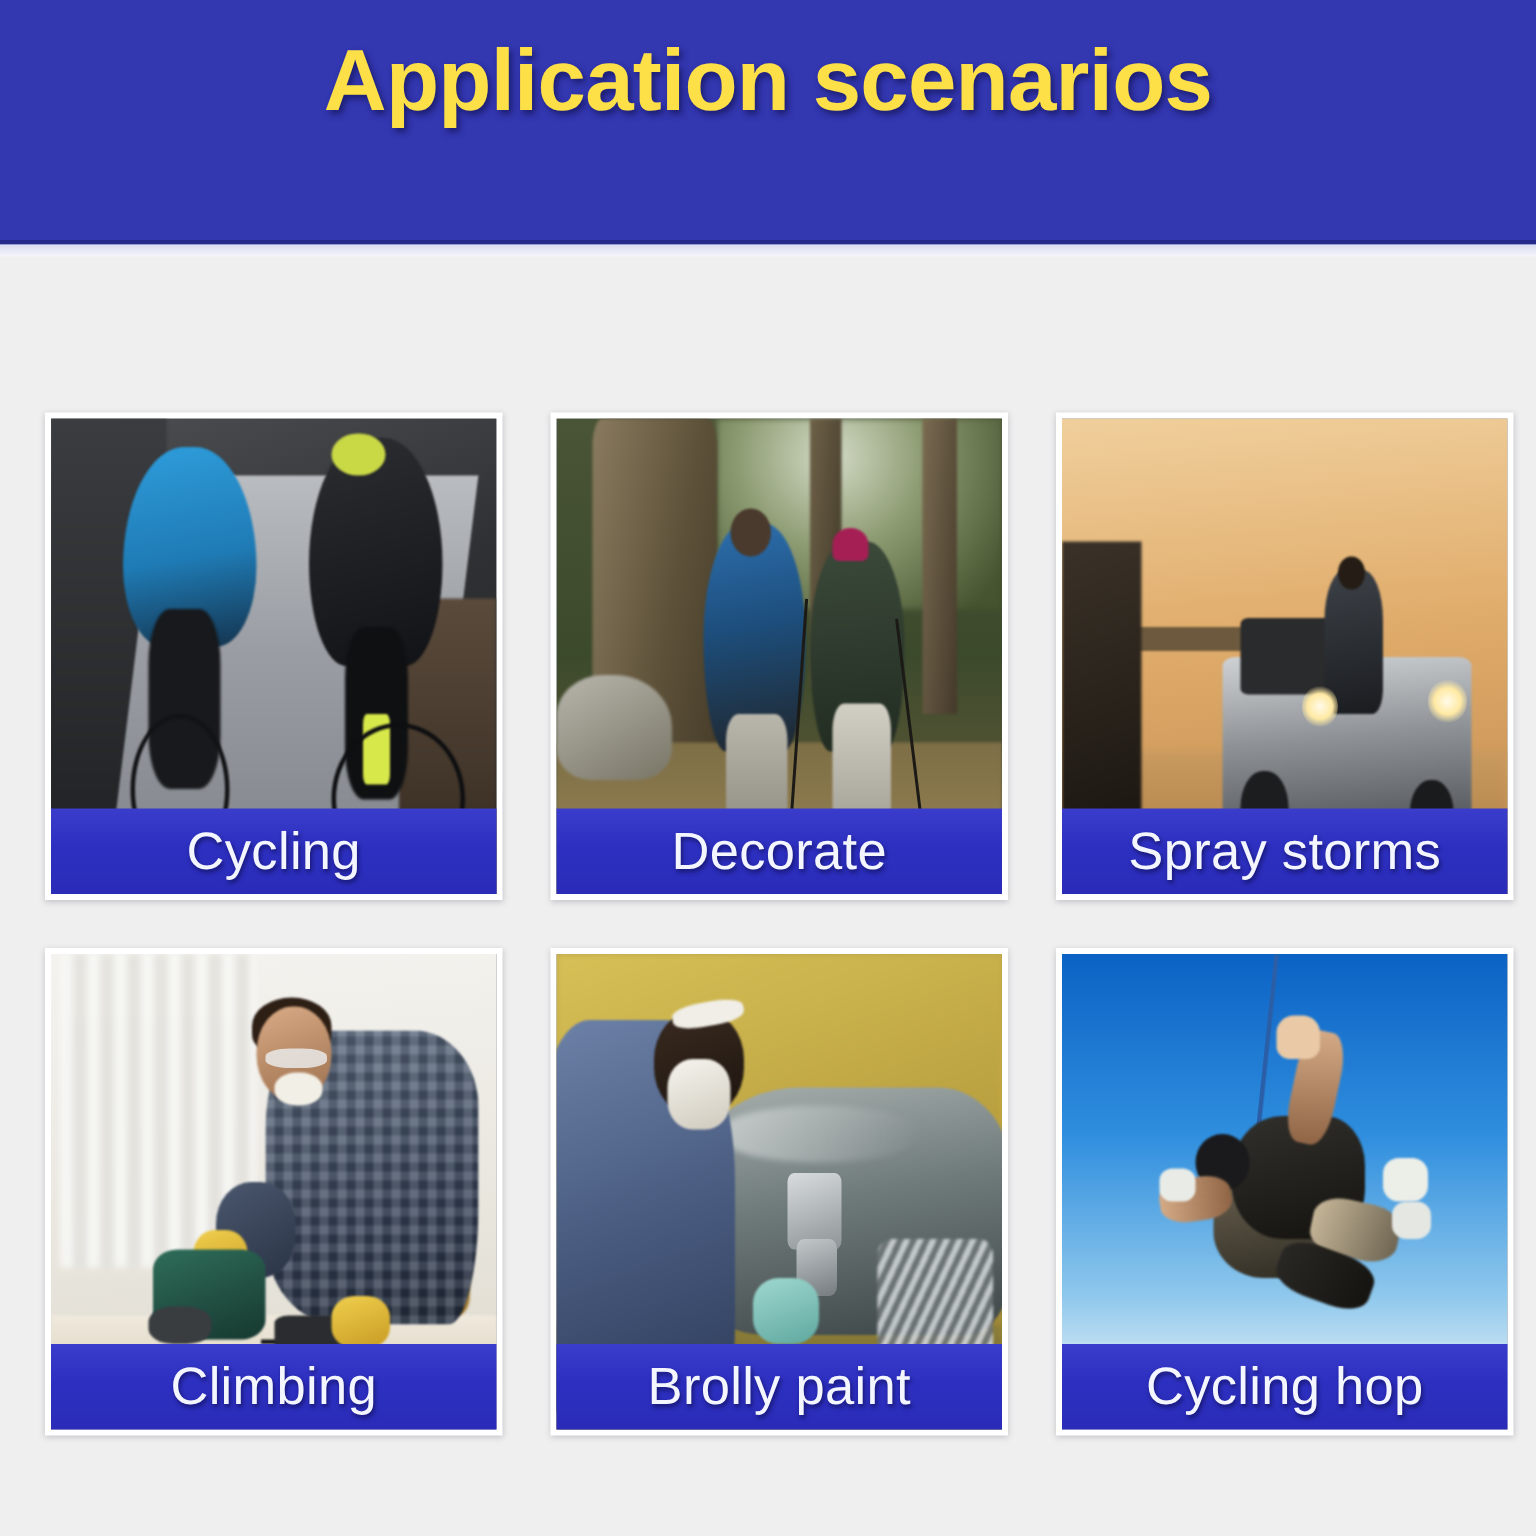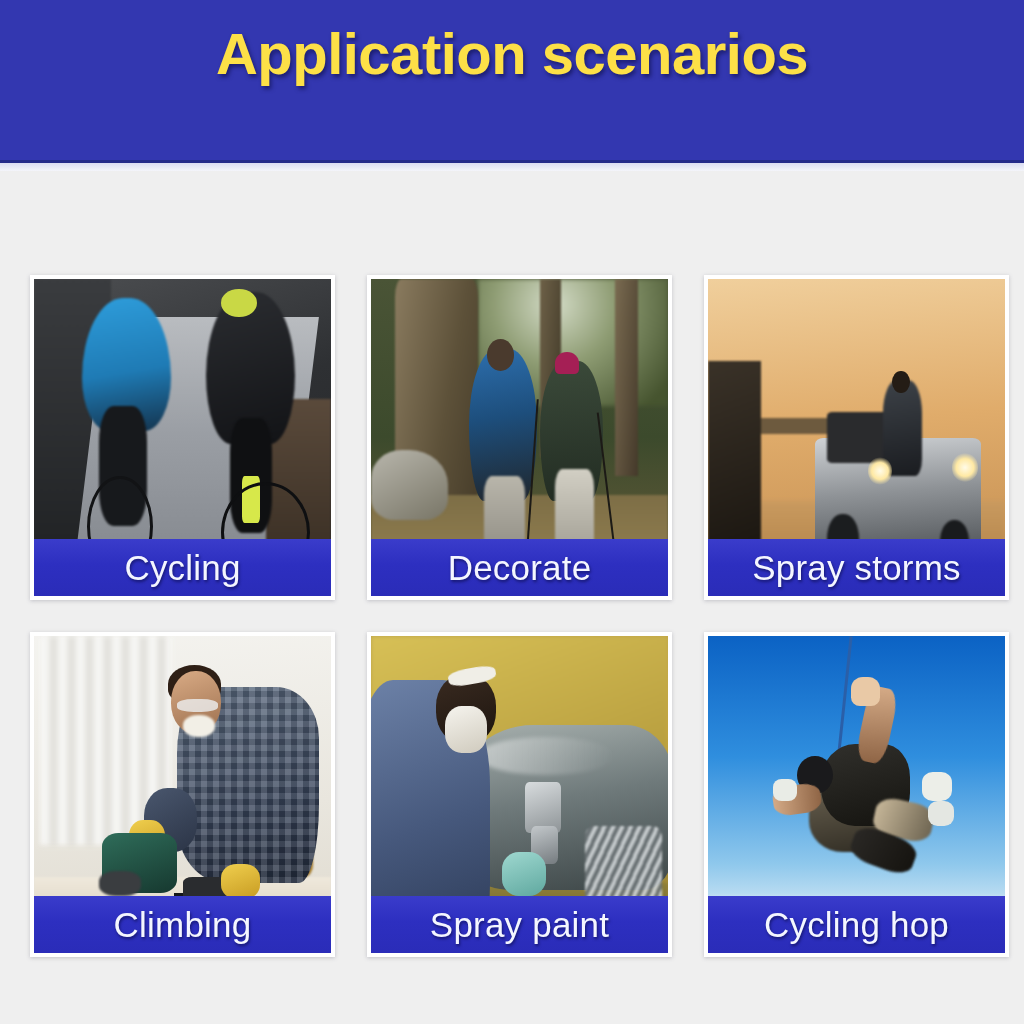--- a/index.html
+++ b/index.html
@@ -404,21 +404,21 @@
         <div class="grille"></div>
       <div class="suit"></div>
         <div class="hood"></div>
         <div class="strap"></div>
         <div class="respirator"></div>
       <div class="gunCup"></div>
         <div class="gunBody"></div>
         <div class="glove"></div>
     </div>
     <div class="caption">
-      <span class="caption-text">Spray paint</span>
+      <span class="caption-text">Brolly paint</span>
     </div>
   </div>
 
   <div class="card">
     <div class="photo brolly">
       <div class="photo-layer sky"></div>
       <div class="cloud"></div>
         <div class="line"></div>
       <div class="torso2"></div>
         <div class="torso"></div>

